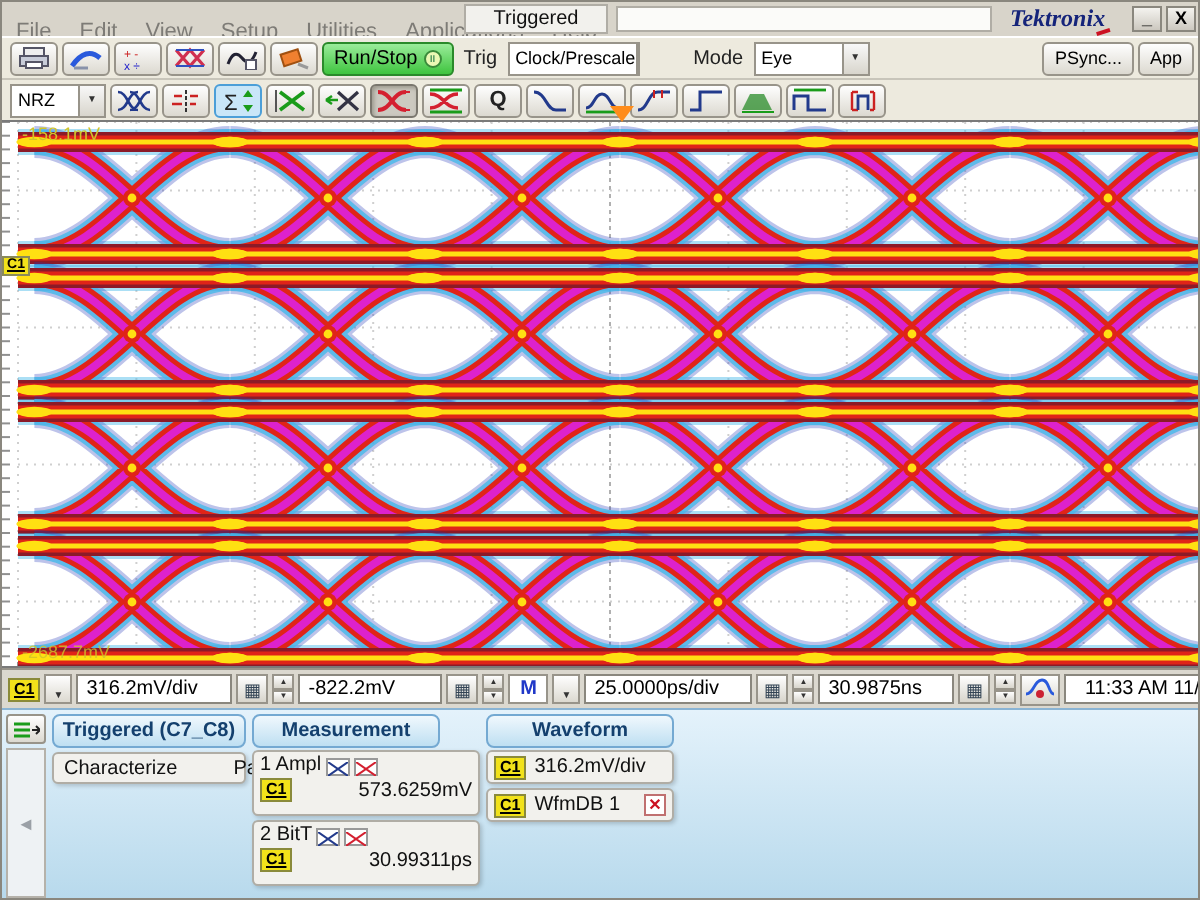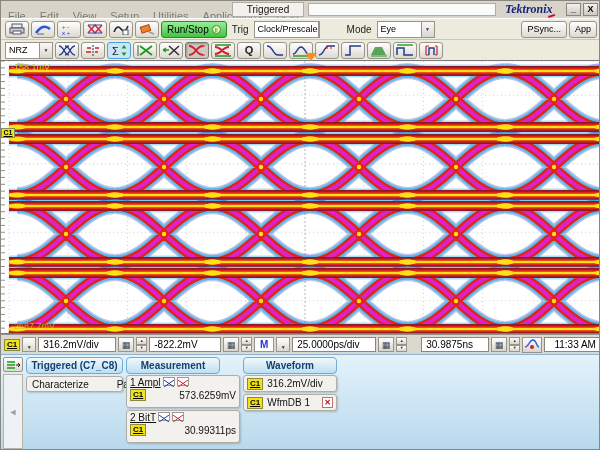--- a/index.html
+++ b/index.html
@@ -52,21 +52,21 @@
   .grat-label{position:absolute;font-size:9px;color:#cfc52a;left:10px;}
   .grat-top{top:1px;} .grat-bottom{bottom:2px;opacity:.8;}
   .ch-marker{position:absolute;left:0;top:67px;width:14px;height:10px;background:#f2e21a;border:1px solid #8a8a5a;font-size:7px;font-weight:bold;line-height:8px;text-align:center;color:#000;text-decoration:underline;}
   .trig-marker{position:absolute;left:304px;top:52px;width:0;height:0;border-left:6px solid transparent;border-right:6px solid transparent;border-top:8px solid #ff8c1a;z-index:5;}
 
   
   .rb{position:absolute;top:333px;left:0;width:600px;height:20px;background:#dbd8cf;border-top:1px solid #98948a;display:flex;align-items:center;gap:2px;padding:0 3px;font-size:10px;}
   .chip{flex:0 0 auto;background:#f2e21a;border:1px solid #8a8a3a;font-size:8px;font-weight:bold;padding:0 2px;height:12px;line-height:10px;color:#000;text-decoration:underline;}
   .mini-arrow{flex:0 0 auto;width:14px;height:15px;background:linear-gradient(#fefefe,#dcd9d0);border:1px solid #98948a;display:flex;align-items:center;justify-content:center;padding:0;}
   .fld{flex:0 0 auto;height:15px;background:#fff;border:1px solid #8a877e;display:flex;align-items:center;padding:0 4px;font-size:10px;color:#000;}
-  .f-vs{width:78px;} .f-vo{width:72px;} .f-hs{width:84px;} .f-hp{width:68px;margin-left:12px;}
+  .f-vs{width:78px;} .f-vo{width:72px;} .f-hs{width:84px;} .f-hp{width:68px;}
   .f-dt{width:114px;margin-left:auto;justify-content:center;}
   .calc{flex:0 0 auto;width:16px;height:15px;background:linear-gradient(#fefefe,#d8d5cc);border:1px solid #98948a;padding:0;font-size:9px;line-height:12px;color:#345;}
   .calc::before{content:"▦";}
   .spin{flex:0 0 auto;width:11px;height:15px;display:flex;flex-direction:column;}
   .spin button{flex:1;padding:0;border:1px solid #98948a;background:linear-gradient(#fefefe,#d8d5cc);font-size:4px;line-height:4px;color:#333;}
   .spin .up::before{content:"▲";} .spin .dn::before{content:"▼";}
   .m-btn{flex:0 0 auto;width:20px;height:15px;background:#fff;border:1px solid #98948a;font-size:10px;font-weight:bold;color:#2038c8;line-height:13px;text-align:center;padding:0;}
   .wave-btn{flex:0 0 auto;width:20px;height:16px;background:linear-gradient(#fefefe,#d8d5cc);border:1px solid #98948a;padding:0 1px;}
 
   
@@ -75,21 +75,21 @@
   .scroll-strip{position:absolute;left:2px;top:19px;width:20px;height:75px;background:#eef2f4;border:1px solid #b5b2aa;display:flex;align-items:center;justify-content:center;}
   .scroll-strip::before{content:"◄";font-size:9px;color:#9aa0a6;}
   .hdr{position:absolute;height:17px;background:linear-gradient(#f0f8fd,#bedff2);border:1px solid #74a9d2;border-radius:4px;color:#14406e;font-weight:bold;font-size:10px;display:flex;align-items:center;justify-content:center;}
   .h-phase{left:25px;top:2px;width:97px;}
   .h-meas{left:125px;top:2px;width:94px;}
   .h-wave{left:242px;top:2px;width:94px;}
   .card{position:absolute;background:#f2f1ed;border:1px solid #b0ada5;border-radius:3px;box-shadow:1px 1px 2px rgba(0,0,0,.18);font-size:10px;color:#111;}
   .c-phase{left:25px;top:21px;width:97px;height:16px;display:flex;align-items:center;padding:0 5px;gap:28px;}
   .c-meas1{left:125px;top:20px;width:114px;height:33px;}
   .c-meas2{left:125px;top:55px;width:114px;height:33px;}
-  .meas-row1{display:flex;align-items:flex-start;padding:1px 3px 0 3px;gap:2px;text-decoration:underline;}
+  .meas-row1{display:flex;align-items:flex-end;padding:1px 3px 0 3px;gap:2px;}
   .meas-row2{display:flex;align-items:center;padding:1px 3px;gap:3px;}
   .meas-val{margin-left:auto;}
   .mini-eye{width:12px;height:9px;border:1px solid #999;background:#fff;flex:0 0 auto;}
   .mini-eye:first-of-type{margin-left:auto;}
   .c-wave1{left:242px;top:20px;width:94px;height:17px;display:flex;align-items:center;gap:4px;padding:0 3px;}
   .c-wave2{left:242px;top:39px;width:94px;height:17px;display:flex;align-items:center;gap:4px;padding:0 3px;}
   .red-x{margin-left:auto;width:11px;height:11px;border:1px solid #c07070;background:#fff;color:#cc1122;font-size:8px;font-weight:bold;line-height:10px;text-align:center;}
   .red-x::before{content:"✕";}
 </style>
 </head>

